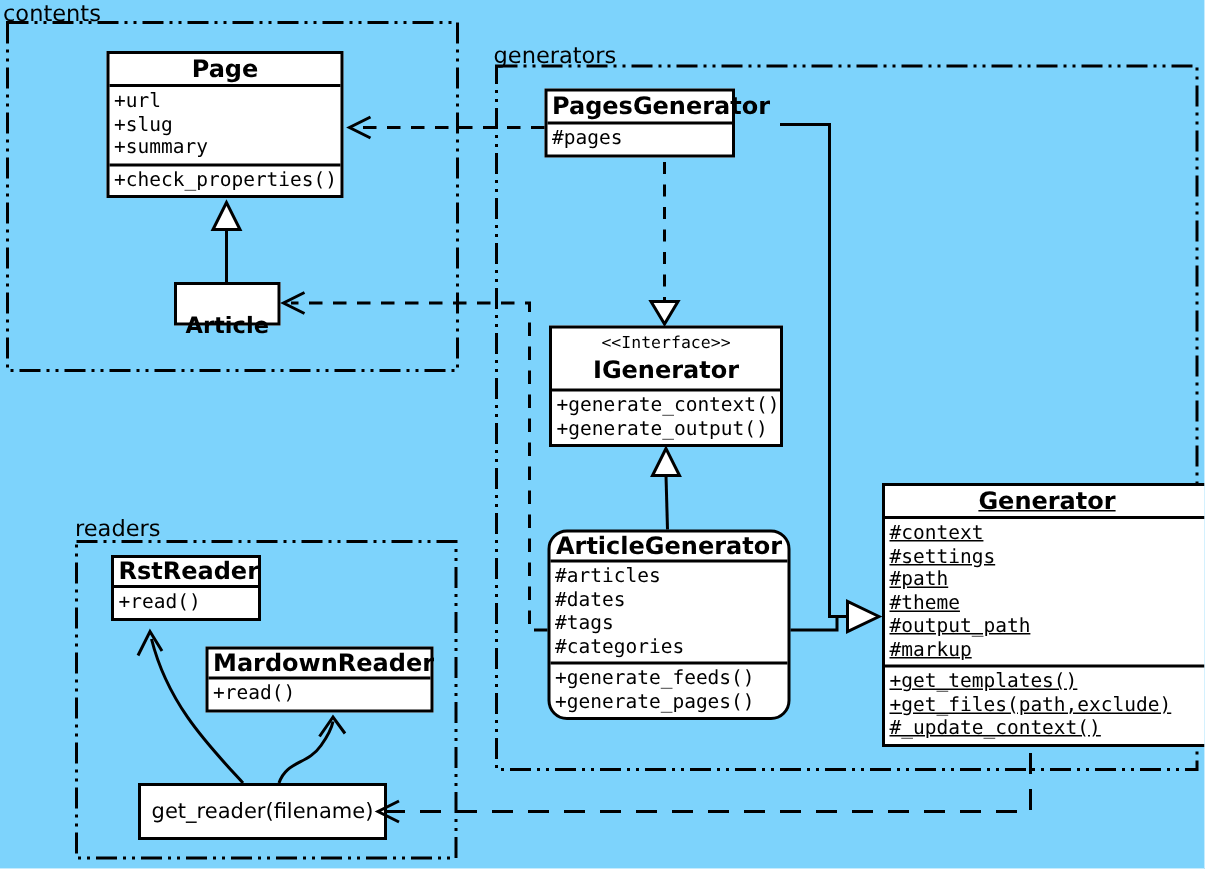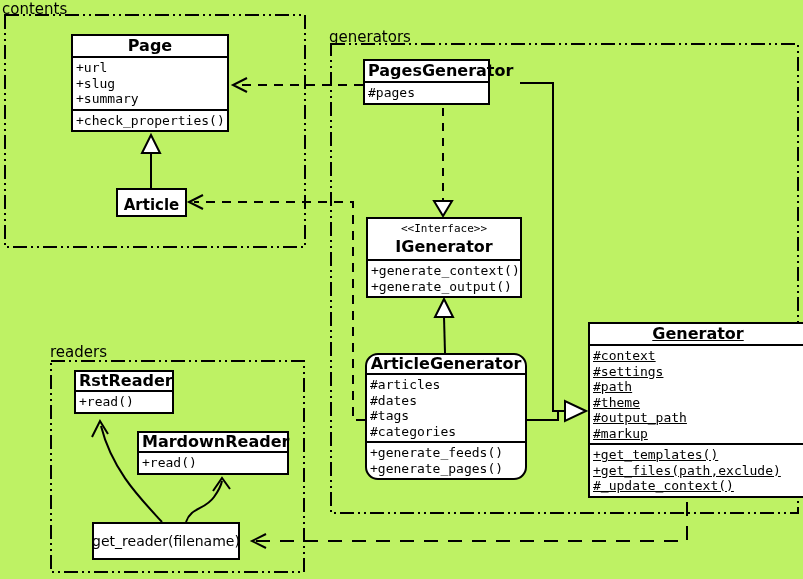--- a/index.html
+++ b/index.html
@@ -1,16 +1,16 @@
 <!DOCTYPE html>
 <html><head>
 <meta charset="utf-8">
 <style>
   html,body{margin:0;padding:0;background:#fff;}
-  #canvas{position:relative;width:803px;height:579px;background:#bef264;overflow:hidden;
+  #canvas{position:relative;width:803px;height:579px;background:#7dd3fc;overflow:hidden;
           font-family:"DejaVu Sans",sans-serif;color:#000;}
   .pkg-label{position:absolute;font-size:15px;line-height:17px;color:#000;}
   .uml{position:absolute;background:#fff;border:2px solid #000;box-sizing:border-box;z-index:2;}
   .uml .title{font-family:"DejaVu Sans",sans-serif;font-weight:bold;text-align:center;
               font-size:16px;line-height:20px;padding:0 3px;white-space:nowrap;}
   .uml .stereo{font-family:"DejaVu Sans Mono",monospace;font-weight:normal;
                font-size:11px;line-height:16px;text-align:center;}
   .uml .sec{border-top:2px solid #000;font-family:"DejaVu Sans Mono",monospace;
             font-size:13px;line-height:15.5px;padding:2px 3px;}
   .uml .row{white-space:pre;}
@@ -41,21 +41,21 @@
       <div class="row">+url</div>
       <div class="row">+slug</div>
       <div class="row">+summary</div>
     </div>
     <div class="sec">
       <div class="row">+check_properties()</div>
     </div>
   </div>
 
   <div class="uml" style="left:116px;top:188px;width:71px;height:29px;">
-    <div class="title" style="font-size:15px;line-height:19px;padding:6px 2px;">Article</div>
+    <div class="title" style="font-size:15px;line-height:19px;padding:18px 2px;">Article</div>
   </div>
 
   <div class="uml" style="left:363px;top:59px;width:127px;">
     <div class="title">PagesGenerator</div>
     <div class="sec">
       <div class="row">#pages</div>
     </div>
   </div>
 
   <div class="uml" style="left:366px;top:217px;width:156px;">
@@ -107,21 +107,21 @@
     </div>
   </div>
 
   <div class="uml" style="left:137px;top:431px;width:152px;">
     <div class="title" style="line-height:18px;">MardownReader</div>
     <div class="sec">
       <div class="row">+read()</div>
     </div>
   </div>
 
-  <div class="plainbox" style="left:92px;top:522px;width:148px;height:38px;">
+  <div class="plainbox" style="left:92px;top:522px;width:166px;height:38px;">
     <span>get_reader(filename)</span>
   </div>
 
   <svg class="arrows" width="803" height="579">
     
     <g>
       <line x1="151" y1="188" x2="151" y2="153" stroke="#000" stroke-width="2"></line>
       <polygon points="151,135 142,153 160,153" fill="#fff" stroke="#000" stroke-width="2"></polygon>
     </g>
      Page (dashed dependency) --&gt;

